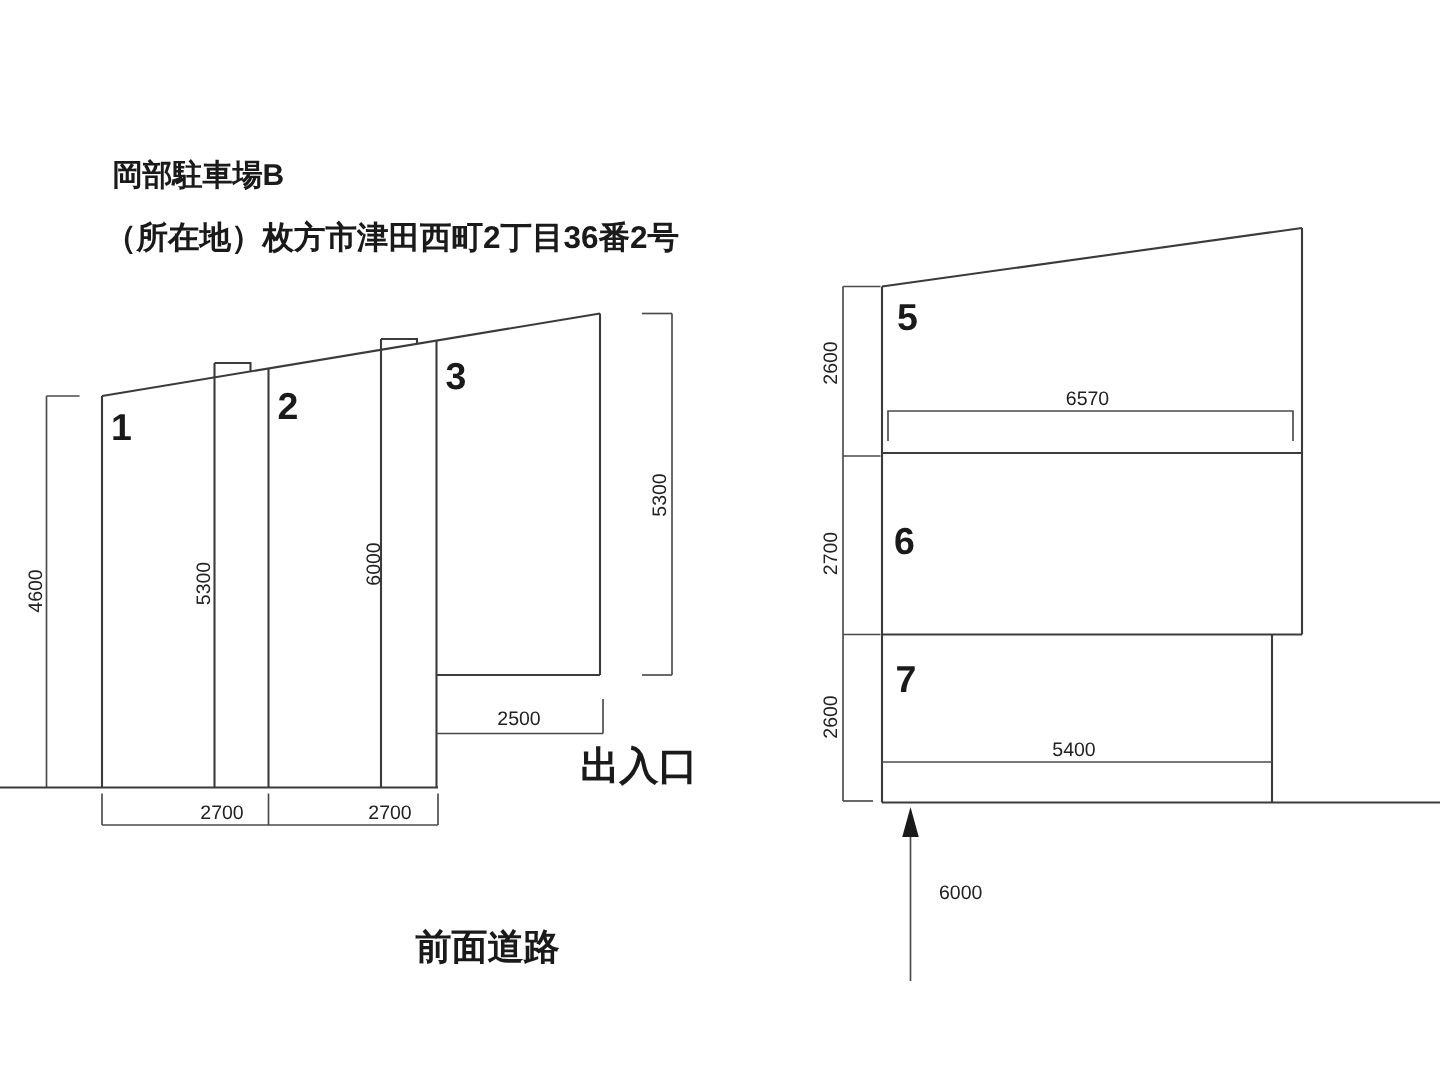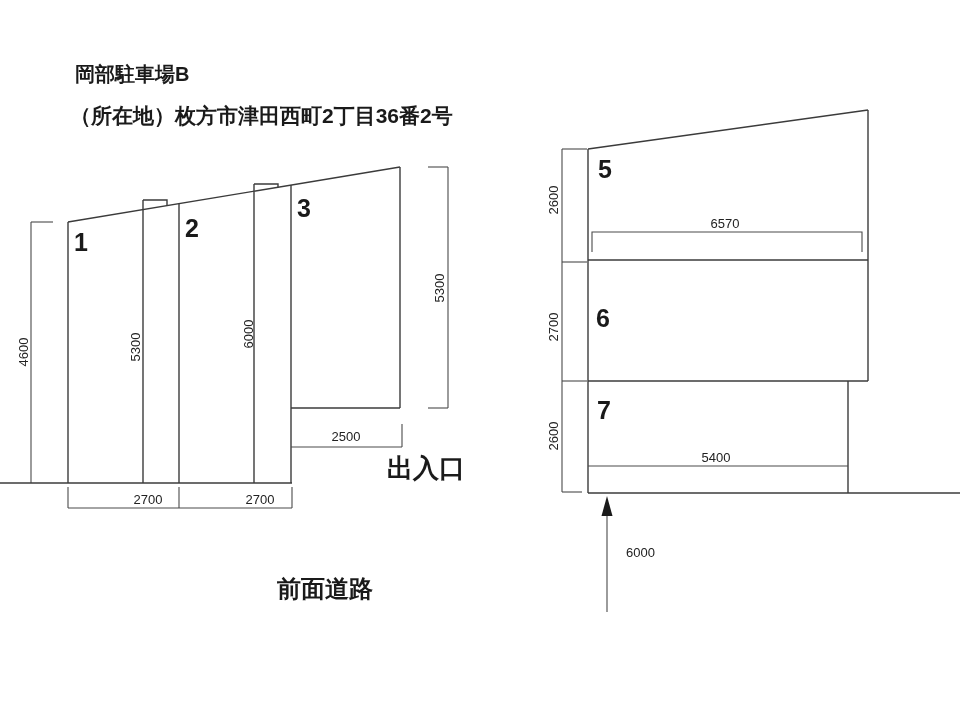--- a/index.html
+++ b/index.html
@@ -2,20 +2,21 @@
 <html><head>
 <meta charset="utf-8">
 <style>
   html,body{margin:0;padding:0;background:#ffffff;}
   .canvas{
     position:relative;
     width:960px;height:612px;
     background:#ffffff;
     overflow:hidden;
     font-family:"Liberation Sans", sans-serif;
+    margin-top:42px;
   }
   svg{position:absolute;left:0;top:0;}
   .ln{stroke:#3b3b3b;stroke-width:1.4;fill:none;}
   .dimln{stroke:#4a4a4a;stroke-width:1.1;fill:none;}
   .roadln{stroke:#4a4a4a;stroke-width:2.4;fill:none;}
   .dimtxt{font-family:"Liberation Sans",sans-serif;font-size:13px;fill:#222222;}
   .stalltxt{font-family:"Liberation Sans",sans-serif;font-size:25px;font-weight:600;fill:#1a1a1a;}
   .jptxt{font-family:"Liberation Sans",sans-serif;font-weight:bold;fill:#1a1a1a;}
   .arrowhead{fill:#1a1a1a;stroke:none;}
 </style>

